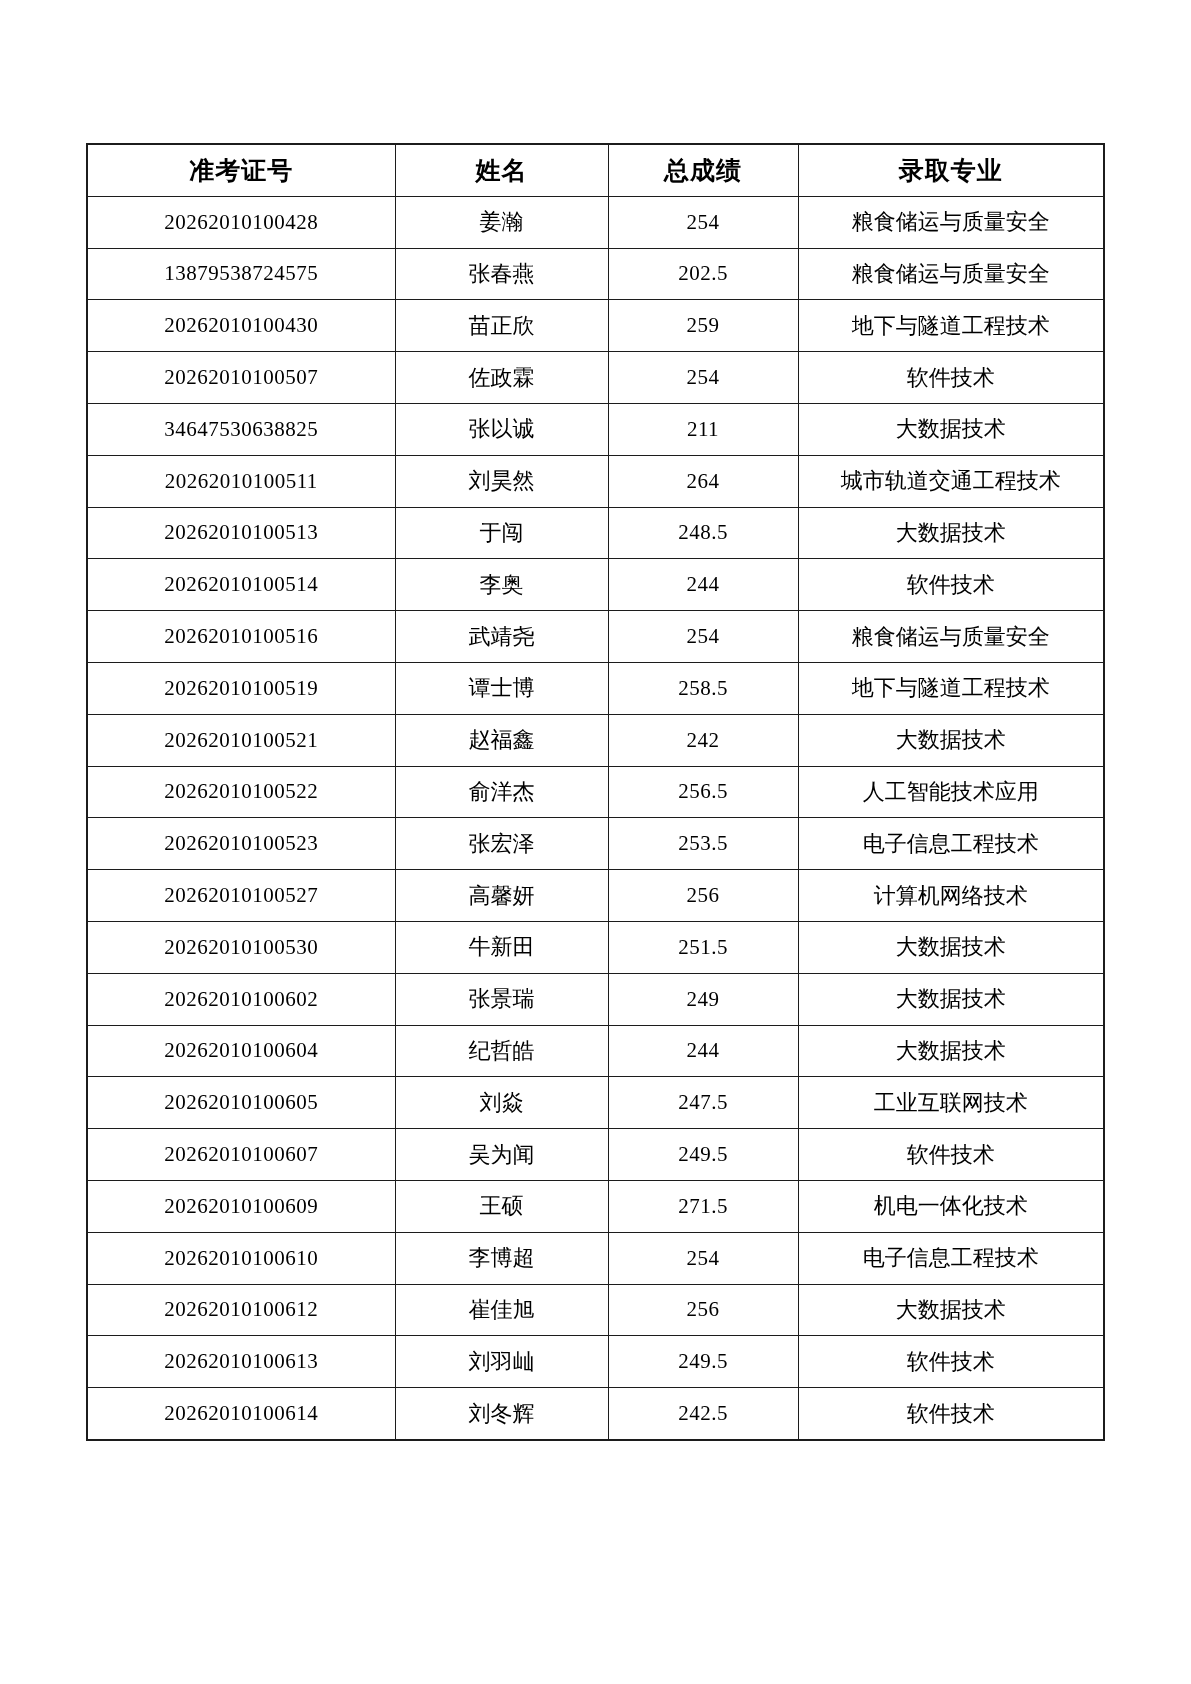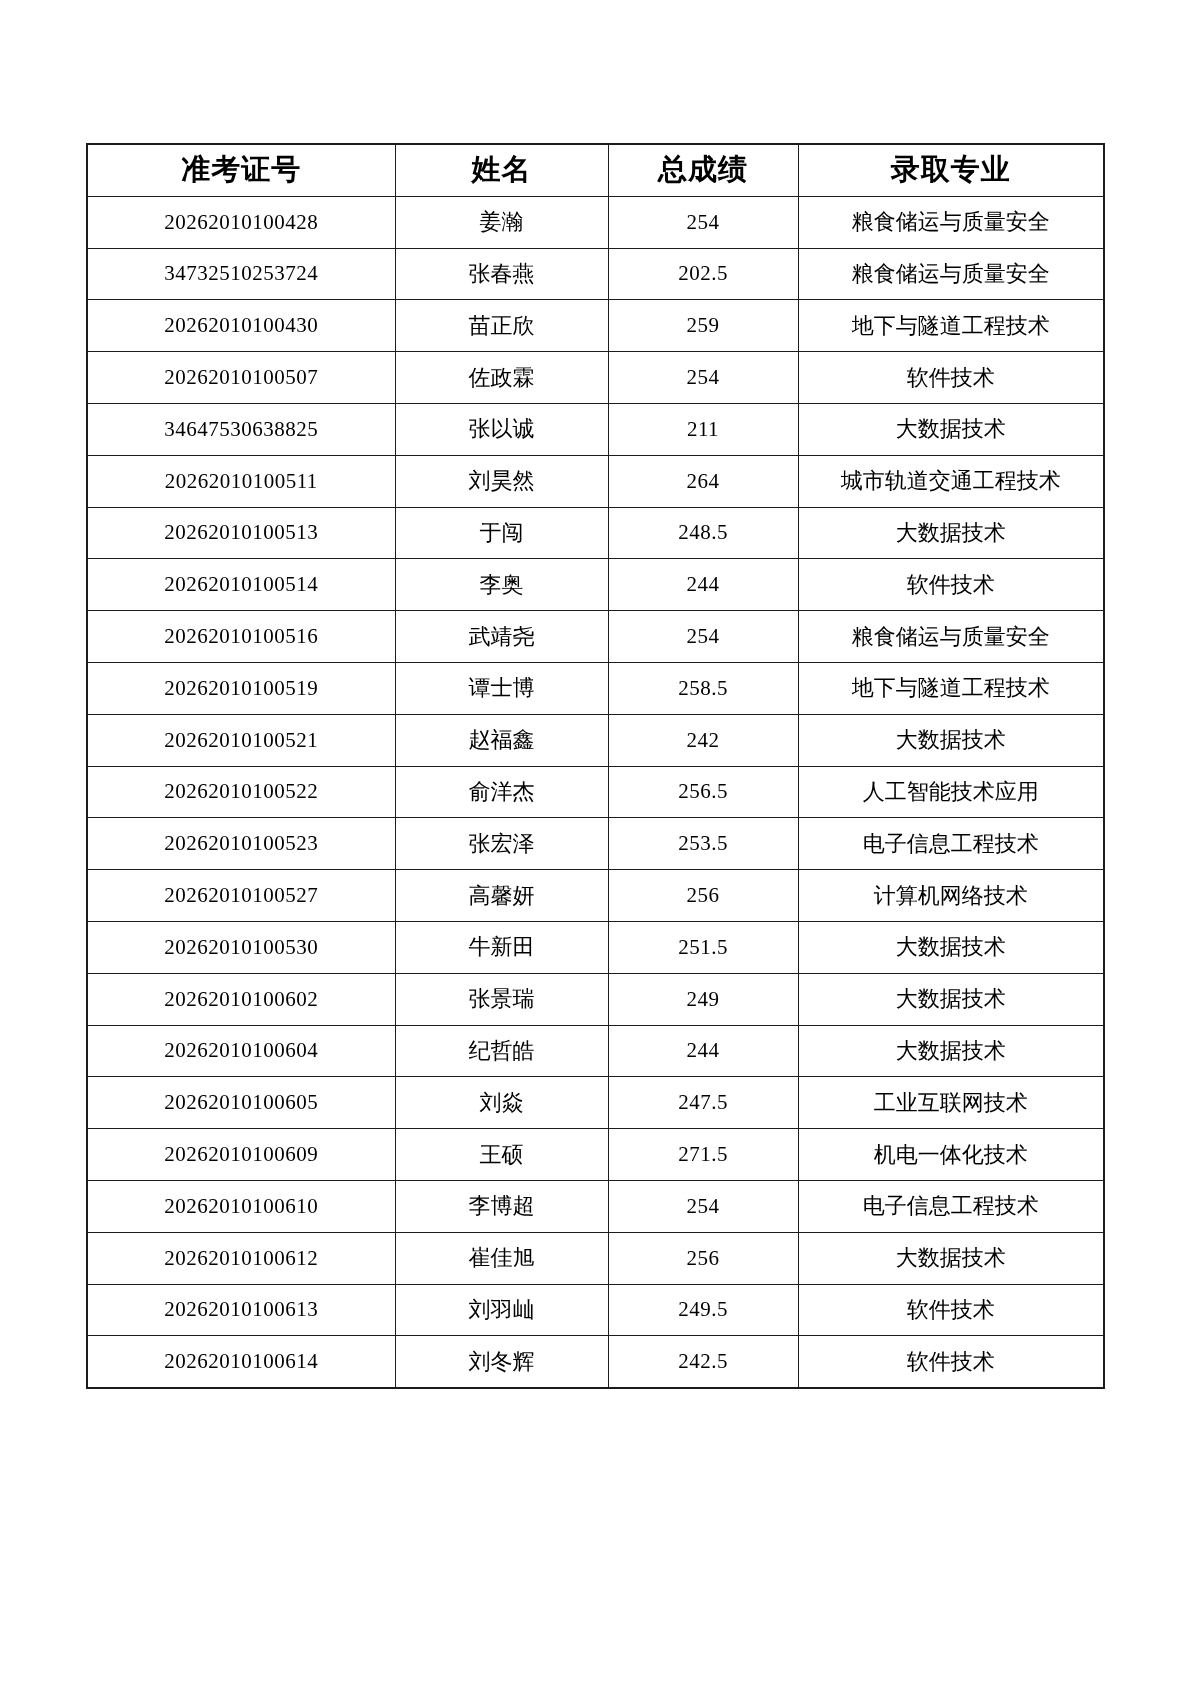--- a/index.html
+++ b/index.html
@@ -35,21 +35,21 @@
     text-align: center;
     vertical-align: middle;
     padding: 0;
     height: 50.8px;
     overflow: hidden;
     white-space: nowrap;
   }
   table.results th {
     font-family: Liberation Sans, sans-serif;
     font-weight: 700;
-    font-size: 29px;
+    font-size: 25px;
     letter-spacing: 1px;
   }
   table.results td {
     font-size: 22px;
   }
   table.results td.num {
     font-size: 21px;
     letter-spacing: 0.5px;
   }
 </style>
@@ -73,21 +73,21 @@
       </tr>
     </thead>
     <tbody>
         <tr>
           <td class="num">20262010100428</td>
           <td>姜瀚</td>
           <td class="num">254</td>
           <td>粮食储运与质量安全</td>
         </tr>
         <tr>
-          <td class="num">34732510253724</td>
+          <td class="num">13879538724575</td>
           <td>张春燕</td>
           <td class="num">202.5</td>
           <td>粮食储运与质量安全</td>
         </tr>
         <tr>
           <td class="num">20262010100430</td>
           <td>苗正欣</td>
           <td class="num">259</td>
           <td>地下与隧道工程技术</td>
         </tr>
@@ -173,20 +173,26 @@
           <td class="num">20262010100604</td>
           <td>纪哲皓</td>
           <td class="num">244</td>
           <td>大数据技术</td>
         </tr>
         <tr>
           <td class="num">20262010100605</td>
           <td>刘焱</td>
           <td class="num">247.5</td>
           <td>工业互联网技术</td>
+        </tr>
+        <tr>
+          <td class="num">20262010100607</td>
+          <td>吴为闻</td>
+          <td class="num">249.5</td>
+          <td>软件技术</td>
         </tr>
         <tr>
           <td class="num">20262010100609</td>
           <td>王硕</td>
           <td class="num">271.5</td>
           <td>机电一体化技术</td>
         </tr>
         <tr>
           <td class="num">20262010100610</td>
           <td>李博超</td>

